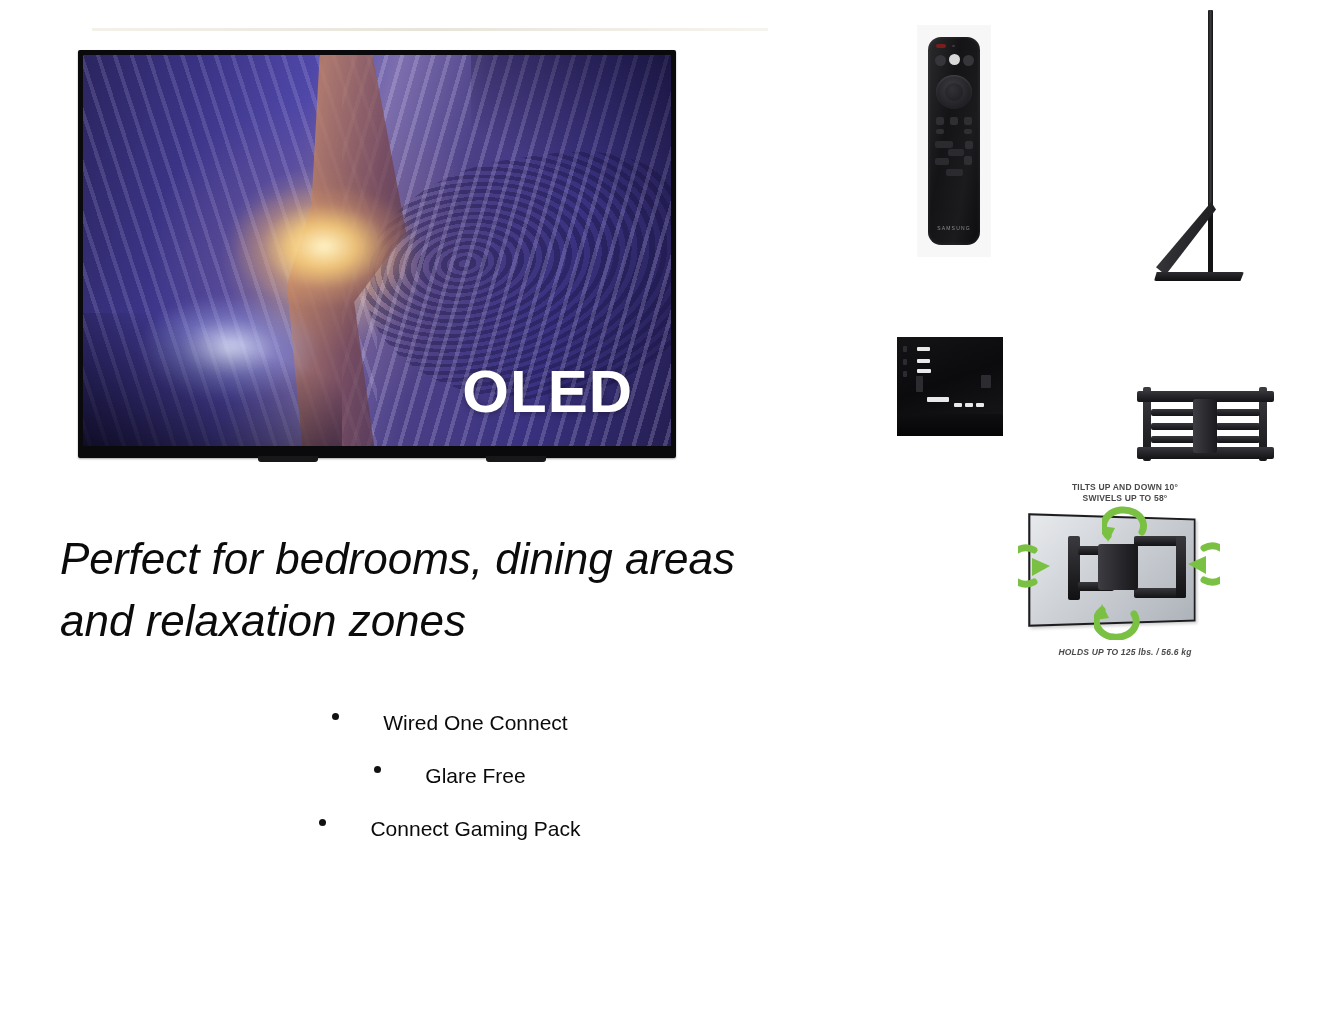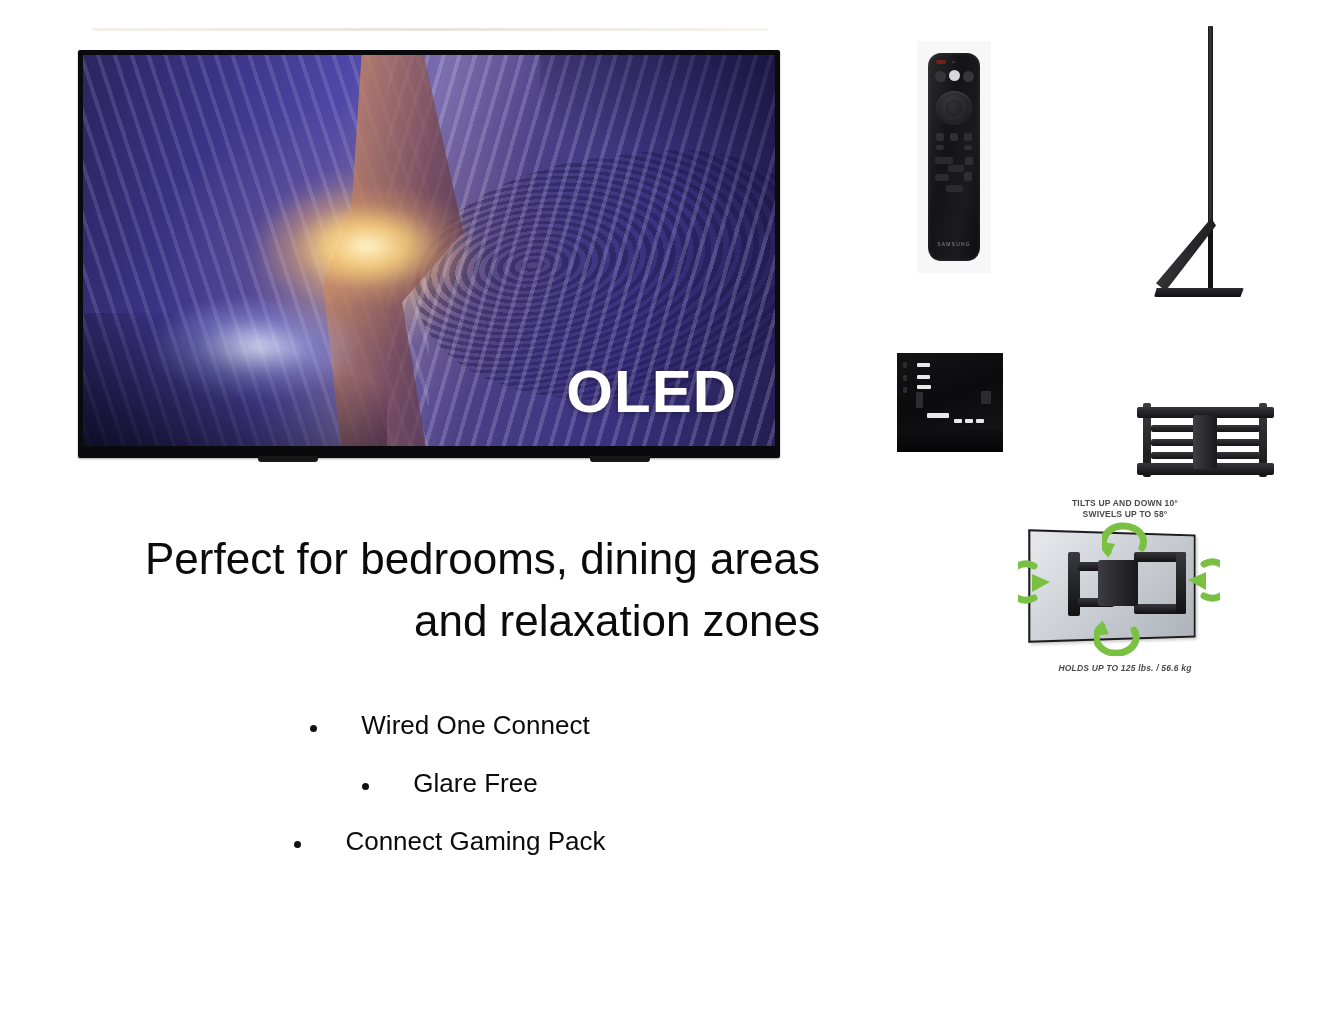--- a/index.html
+++ b/index.html
@@ -12,21 +12,21 @@
     position:relative;
   }
   .page{position:relative;width:1329px;height:1026px;}
 
   
   .left-col{position:absolute;left:0;top:0;width:880px;height:1026px;}
 
   .tv-wrap{position:absolute;left:78px;top:28px;width:702px;height:430px;}
   .tv-topline{position:absolute;left:14px;top:0;width:676px;height:3px;
     background:linear-gradient(to right,#f4f1ea,#e8e4da,#f6f4ee);}
-  .tv-body{position:absolute;left:0;top:22px;width:702px;height:408px;
+  .tv-body{position:absolute;left:0;top:22px;width:598px;height:408px;
     background:#0a0a0c;border-radius:2px;
     box-shadow:0 1px 2px rgba(0,0,0,.35);}
   .tv-screen{position:absolute;left:5px;top:5px;right:5px;bottom:12px;
     overflow:hidden;background:#1b1446;}
   .tv-foot-l{position:absolute;left:180px;bottom:-4px;width:60px;height:6px;background:#17171a;border-radius:0 0 3px 3px;}
   .tv-foot-r{position:absolute;right:130px;bottom:-4px;width:60px;height:6px;background:#17171a;border-radius:0 0 3px 3px;}
 
   
   .art{position:absolute;inset:0;}
   .art .base{position:absolute;inset:0;
@@ -66,32 +66,32 @@
     background:linear-gradient(20deg,rgba(8,6,24,.85),rgba(8,6,24,0) 70%);}
   .art .dark-tr{position:absolute;right:0;top:0;width:34%;height:46%;
     background:linear-gradient(210deg,rgba(10,8,34,.6),rgba(10,8,34,0) 65%);}
 
   .oled-logo{position:absolute;right:38px;bottom:24px;
     color:#ffffff;font-size:60px;font-weight:700;letter-spacing:1px;
     font-family:"Liberation Sans", sans-serif;line-height:1;
     text-shadow:0 1px 6px rgba(0,0,0,.35);}
 
   .headline{position:absolute;left:60px;top:528px;width:760px;
-    text-align:right;font-size:44px;line-height:1.42;color:#0b0b0b;
-    font-family:"Liberation Sans", sans-serif;}
+    text-align:left;font-size:44px;line-height:1.42;color:#0b0b0b;
+    font-family:"Liberation Sans", sans-serif;font-style:italic;}
 
   .bullets{position:absolute;left:150px;top:712px;width:600px;
     margin:0;padding:0;list-style:none;}
-  .bullets li{display:flex;align-items:flex-end;justify-content:center;
-    font-size:26px;line-height:1;color:#0b0b0b;margin-bottom:32px;}
+  .bullets li{display:flex;align-items:center;justify-content:center;
+    font-size:21px;line-height:1;color:#0b0b0b;margin-bottom:32px;}
   .bullets li .dot{display:inline-block;width:7px;height:7px;border-radius:50%;
     background:#111;margin-right:44px;position:relative;top:-6px;flex:0 0 auto;}
 
   
-  .right-col{position:absolute;left:880px;top:16px;width:449px;height:878px;}
+  .right-col{position:absolute;left:880px;top:0;width:449px;height:878px;}
 
   
   .remote-card{position:absolute;left:37px;top:25px;width:74px;height:232px;background:#f7f7f7;}
   .remote{position:absolute;left:11px;top:12px;width:52px;height:208px;
     background:linear-gradient(100deg,#2b2b2e,#141416 38%,#1b1b1e 70%,#0c0c0e);
     border-radius:13px;box-shadow:inset 0 0 4px rgba(255,255,255,.10);}
   .r-pwr{position:absolute;left:8px;top:7px;width:10px;height:4px;border-radius:2px;background:#7a1d1d;}
   .r-led{position:absolute;left:24px;top:8px;width:3px;height:2px;border-radius:1px;background:#3a3a3e;}
   .r-btn{position:absolute;width:11px;height:11px;border-radius:50%;background:#36363a;}
   .r-b1{left:7px;top:18px;} .r-b2{left:21px;top:17px;background:#d8d8d8;} .r-b3{left:35px;top:18px;}

